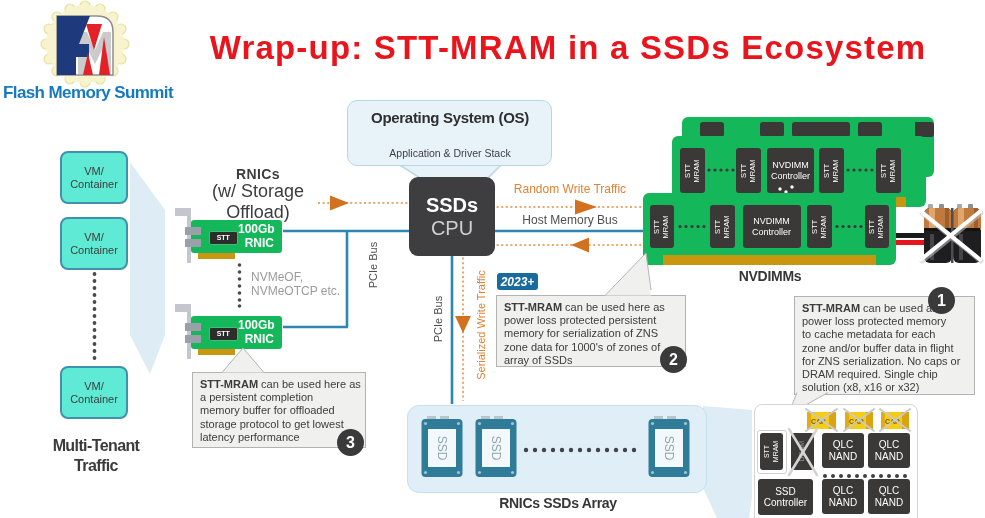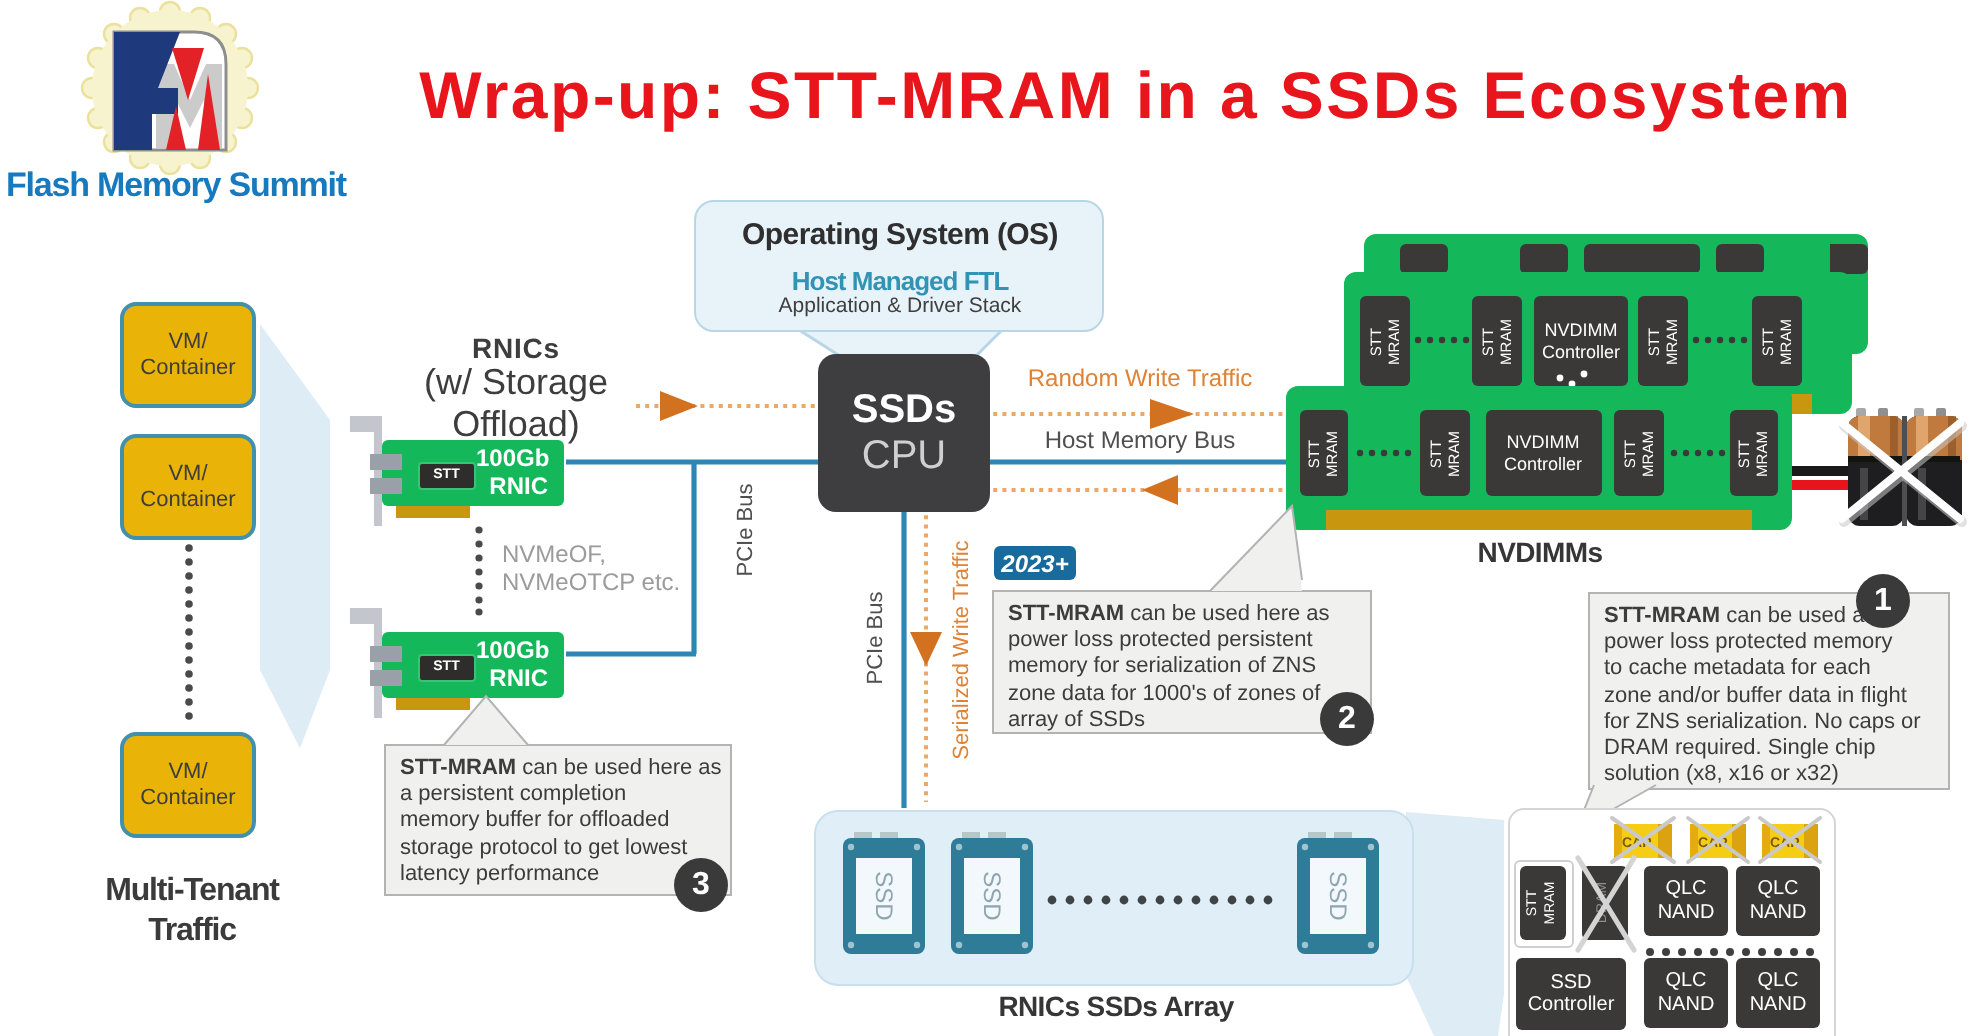--- a/index.html
+++ b/index.html
@@ -1,19 +1,19 @@
 <!DOCTYPE html>
 <html><head>
 <meta charset="utf-8">
 <style>
   html,body{margin:0;padding:0;}
   body{font-family:"Liberation Sans", sans-serif;}
   #canvas{position:relative;width:985px;height:518px;background:#ffffff;overflow:hidden;}
   .abs{position:absolute;}
-  .vmbox{position:absolute;width:64px;height:49px;background:#eab308;border:2px solid #4191ad;border-radius:8px;
+  .vmbox{position:absolute;width:64px;height:49px;background:#5eead4;border:2px solid #4191ad;border-radius:8px;
     display:flex;align-items:center;justify-content:center;text-align:center;
     font-size:11px;line-height:13px;color:#3d3d3d;}
   .callout{position:absolute;background:#f0f0ef;border:1px solid #b3b3b3;color:#3c3c3c;
     font-size:11px;line-height:13.2px;padding:5px 7px;}
   .numcirc{position:absolute;width:27px;height:27px;border-radius:50%;background:#3a3a3a;color:#fff;
     font-weight:bold;font-size:16px;display:flex;align-items:center;justify-content:center;}
   .chip{position:absolute;background:#3b3937;border-radius:3px;color:#fff;
     display:flex;align-items:center;justify-content:center;text-align:center;}
   .vtext{transform:rotate(-90deg);white-space:pre;text-align:center;}
   .greencard{position:absolute;background:#14b85a;border-radius:3px;}
@@ -140,21 +140,20 @@
   <div class="greencard" style="left:191px;top:316px;width:91px;height:33px;"></div>
   <div class="abs" style="left:185px;top:323px;width:16px;height:8px;background:#9aa0a8;"></div>
   <div class="abs" style="left:185px;top:334.5px;width:16px;height:8px;background:#9aa0a8;"></div>
   <div class="abs" style="left:208.5px;top:326.5px;width:27.5px;height:12.5px;background:#2f2d2b;border:1.5px solid #36c474;border-radius:2px;color:#fff;font-size:7px;font-weight:bold;display:flex;align-items:center;justify-content:center;">STT</div>
   <div class="abs" style="left:238px;top:319px;width:36px;text-align:right;color:#fff;font-weight:bold;font-size:12px;line-height:12px;">100Gb</div>
   <div class="abs" style="left:238px;top:333px;width:36px;text-align:right;color:#fff;font-weight:bold;font-size:12px;line-height:12px;">RNIC</div>
   <div class="gold" style="left:197.5px;top:349px;width:37px;height:6px;"></div>
 
   <div class="abs" style="left:347px;top:100px;width:203px;height:64px;background:#e7f2f9;border:1.5px solid #b8d7e6;border-radius:10px;"></div>
   <div class="abs" style="left:347px;top:109px;width:206px;text-align:center;font-weight:bold;font-size:15px;letter-spacing:-0.3px;color:#2f2f2f;">Operating System (OS)</div>
-  <div class="abs" style="left:347px;top:133px;width:206px;text-align:center;font-weight:bold;font-size:13px;letter-spacing:-0.5px;color:#3293b4;">Host Managed FTL</div>
   <div class="abs" style="left:347px;top:147px;width:206px;text-align:center;font-size:10.5px;color:#3f3f3f;">Application &amp; Driver Stack</div>
 
   <div class="abs" style="left:409px;top:177px;width:86px;height:79px;background:#3e3e40;border-radius:9px;display:flex;flex-direction:column;align-items:center;justify-content:center;">
     <div style="color:#fff;font-weight:bold;font-size:20px;line-height:23px;">SSDs</div>
     <div style="color:#cfcfcf;font-size:20px;line-height:23px;">CPU</div>
   </div>
 
   <div class="abs" style="left:500px;top:182px;width:140px;text-align:center;font-size:12px;color:#df8234;">Random Write Traffic</div>
   <div class="abs" style="left:500px;top:213px;width:140px;text-align:center;font-size:12px;color:#4f4f4f;">Host Memory Bus</div>
   <div class="abs vtext" style="left:343px;top:259px;width:60px;font-size:11px;color:#4f4f4f;">PCIe Bus</div>

